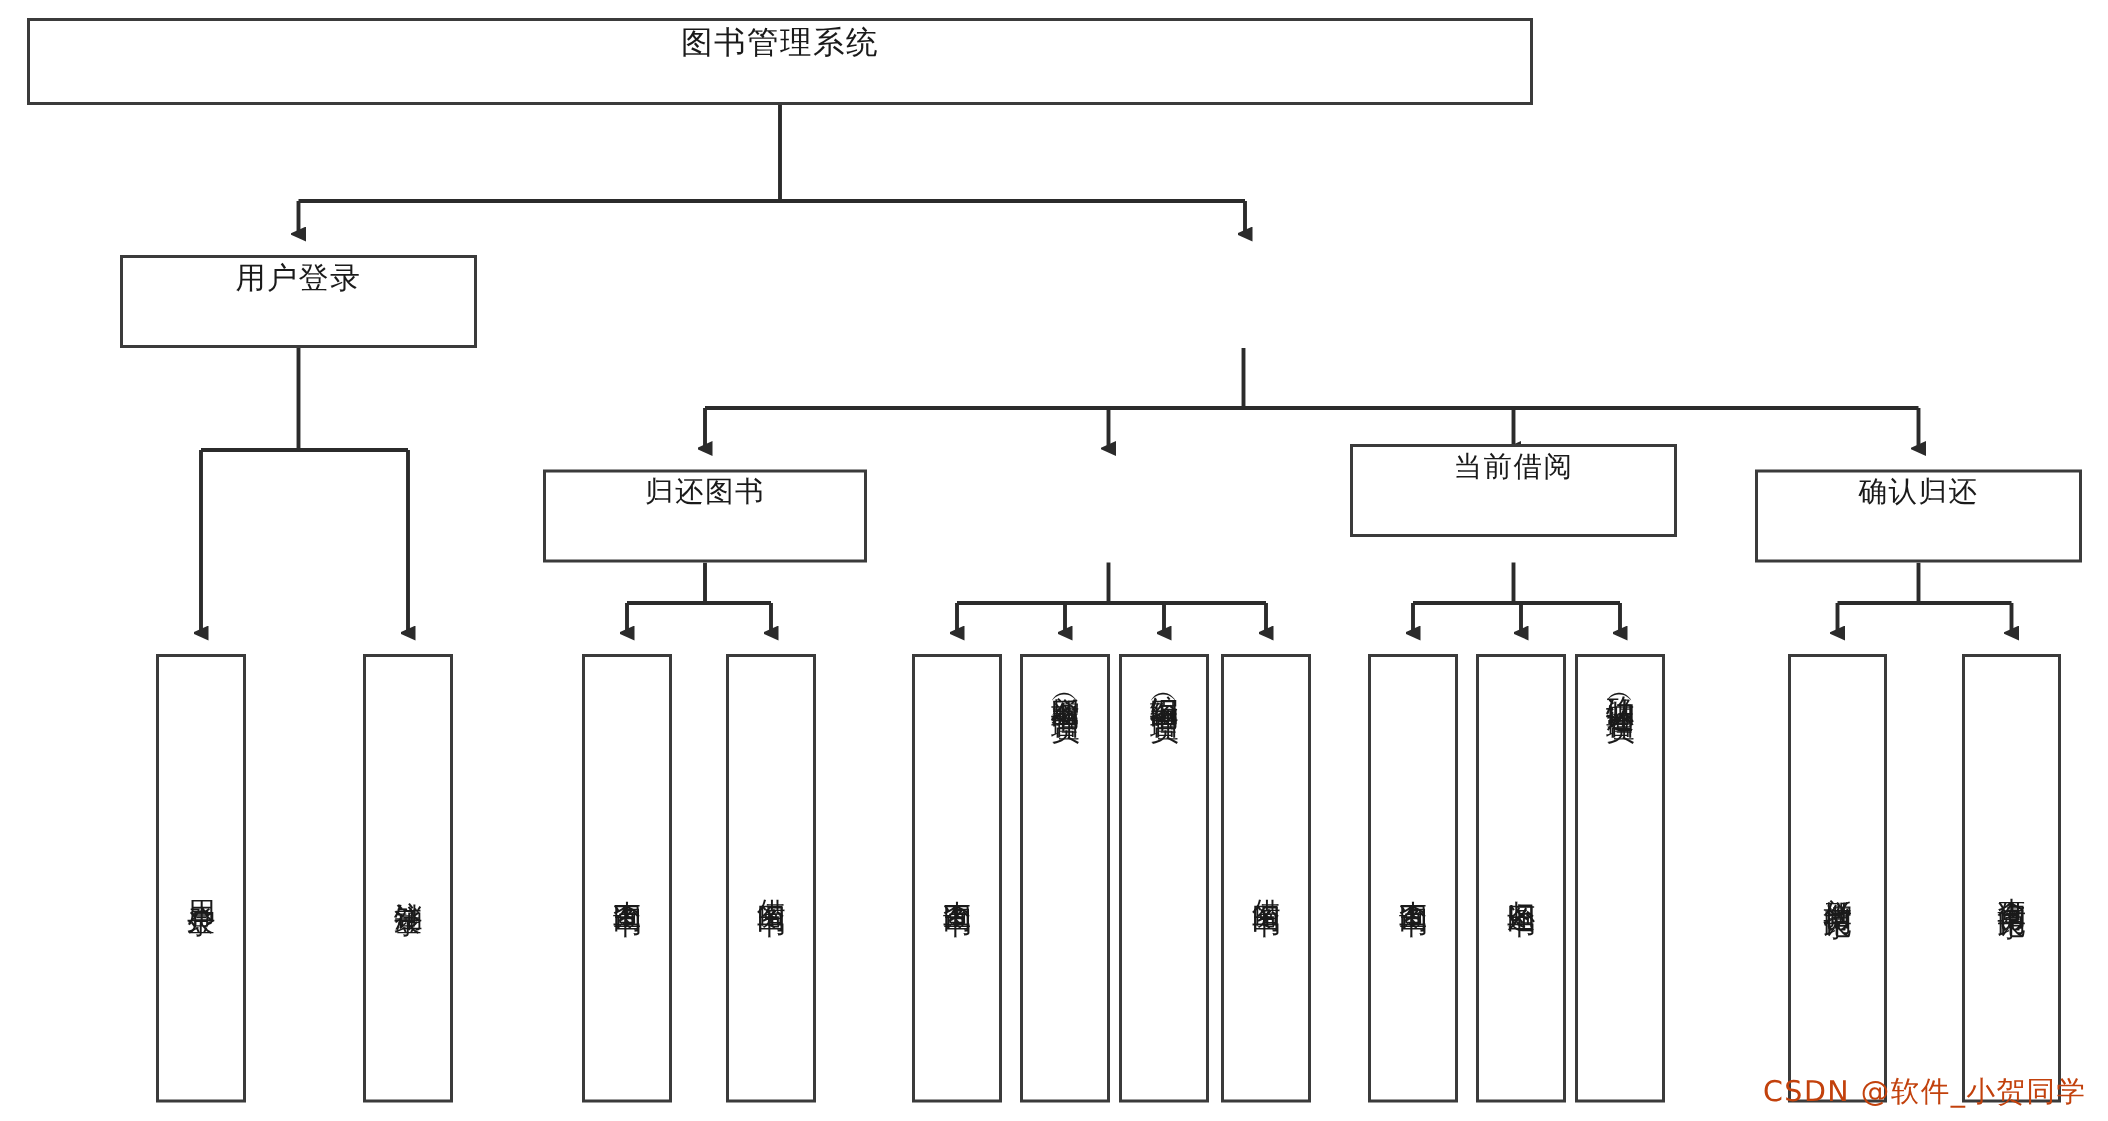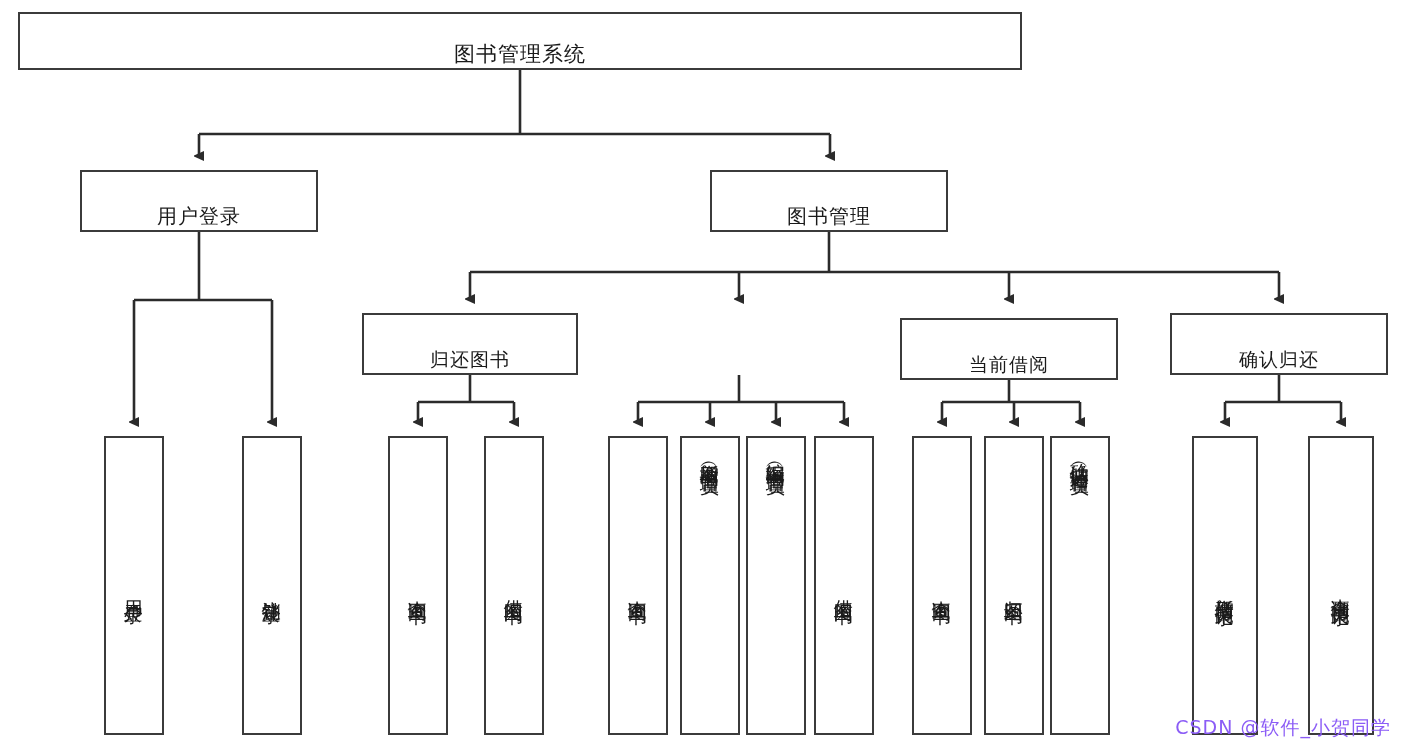--- a/index.html
+++ b/index.html
@@ -21,21 +21,21 @@
     left:0; top:0;
     width:1405px; height:747px;
     pointer-events:none;
   }
   .node{
     position:absolute;
     box-sizing:border-box;
     background:#ffffff;
     border:2px solid #3b3b3b;
     display:flex;
-    align-items:flex-end;
+    align-items:flex-start;
     justify-content:center;
     text-align:center;
     color:#1a1a1a;
     z-index:2;
   }
   .node.root{
     font-size:21px;
     letter-spacing:1px;
   }
   .node.lvl2{
@@ -69,21 +69,21 @@
   }
   .leaf-inner.top{
     align-items:flex-start;
     padding-top:4px;
   }
   #watermark{
     position:absolute;
     right:14px;
     bottom:6px;
     font-size:19px;
-    color:#8b5cf6;
+    color:#c2410c;
     letter-spacing:1px;
     z-index:5;
     white-space:nowrap;
   }
 </style>
 </head>
 <body>
 
 <div id="canvas">
 
@@ -137,28 +137,25 @@
     </g>
   </svg>
 
   <div class="node root" style="left: 18px; top: 12px; width: 1004px; height: 58px;">
     <span>图书管理系统</span>
   </div>
 
   <div class="node lvl2" style="left: 80px; top: 170px; width: 238px; height: 62px;">
     <span>用户登录</span>
   </div>
-  <div class="node lvl2" style="left: 710px; top: 170px; width: 238px; height: 62px;">
-    <span>图书管理</span>
-  </div>
 
   <div class="node lvl3" style="left: 362px; top: 313px; width: 216px; height: 62px;">
     <span>归还图书</span>
   </div>
-  <div class="node lvl3" style="left: 900px; top: 318px; width: 218px; height: 62px;">
+  <div class="node lvl3" style="left: 900px; top: 296px; width: 218px; height: 62px;">
     <span>当前借阅</span>
   </div>
   <div class="node lvl3" style="left: 1170px; top: 313px; width: 218px; height: 62px;">
     <span>确认归还</span>
   </div>
 
   <div class="node leaf" style="left: 104px; top: 436px; width: 60px; height: 299px;">
     <span class="leaf-inner">
         <span class="vtext">用户登录</span>
       </span>

